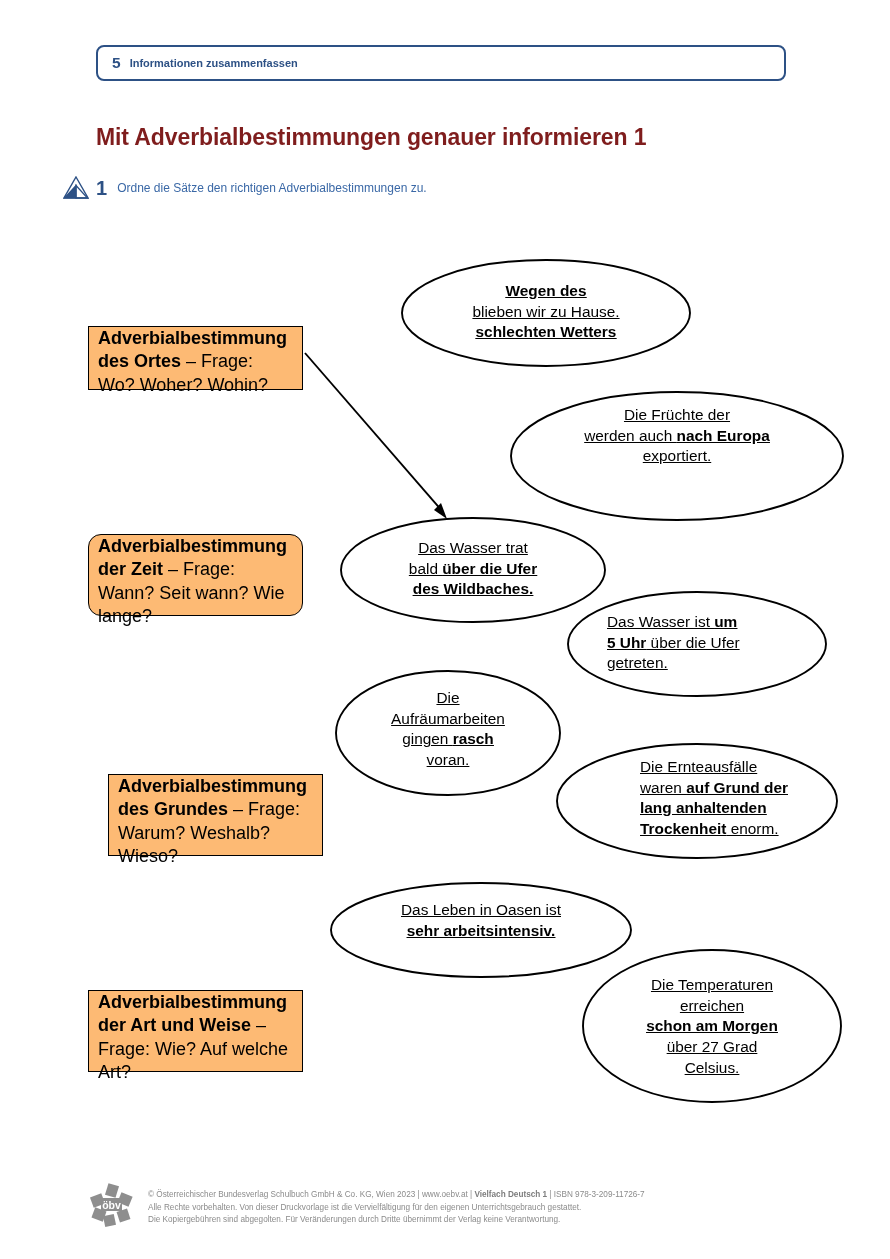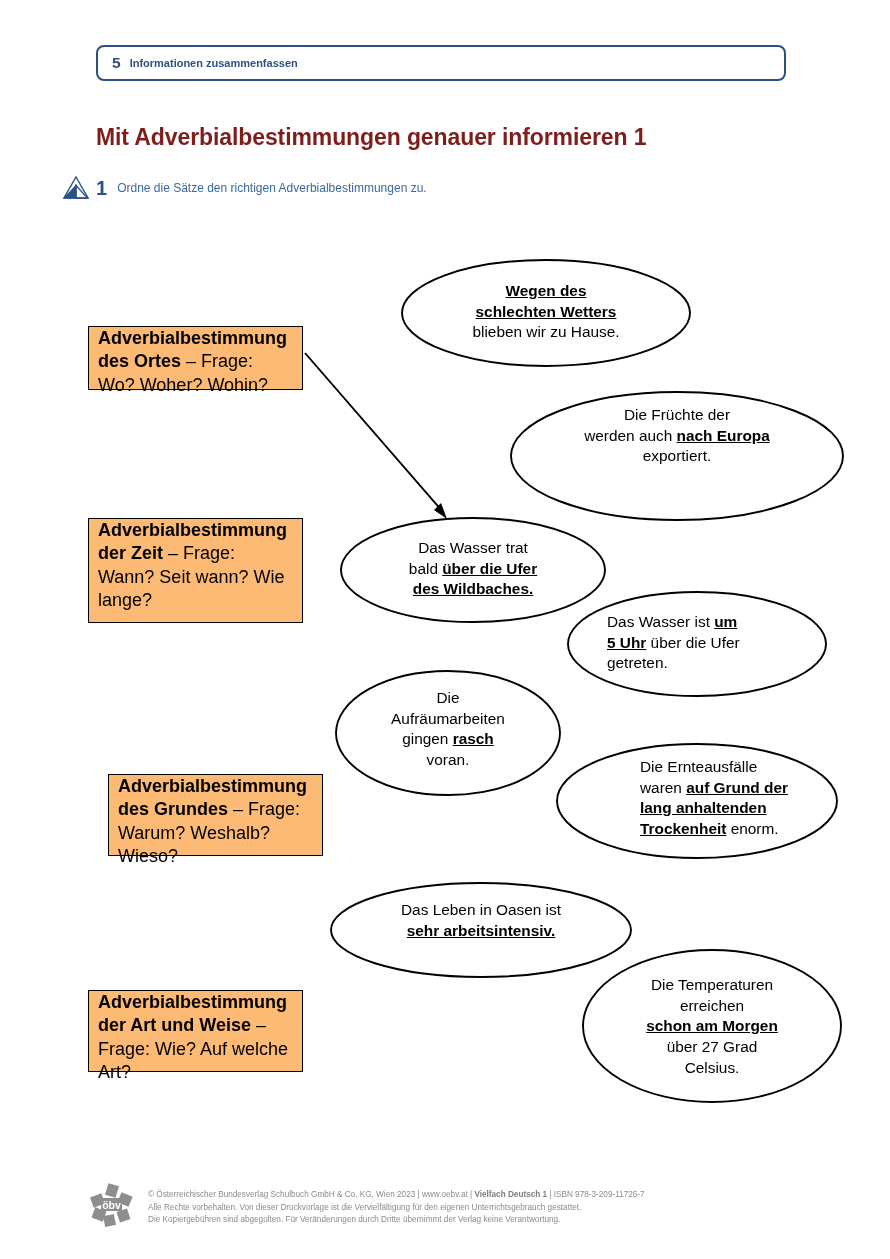--- a/index.html
+++ b/index.html
@@ -102,20 +102,21 @@
     top: 0;
     width: 890px;
     height: 1259px;
     pointer-events: none;
   }
   .bubble-text {
     position: absolute;
     font-size: 15.4px;
     line-height: 1.34;
     color: #000000;
+    text-decoration: underline;
   }
   .bubble-text u, .bubble-text .hl {
     font-weight: bold;
     text-decoration: underline;
   }
   .ta-c { text-align: center; }
   .ta-l { text-align: left; }
 
   
   #footer {
@@ -160,21 +161,21 @@
       <path d="M13 9.5 L24.5 22 L13 22 Z" fill="none" stroke="#2d5185" stroke-width="1.3"></path>
     </svg>
     <span class="task-num">1</span>
     <span class="task-text">Ordne die Sätze den richtigen Adverbialbestimmungen zu.</span>
   </div>
 
   <div class="cat-box" style="left:88px; top:326px; width:215px; height:64px;">
     <b>Adverbialbestimmung des Ortes</b><span> – Frage: Wo? Woher? Wohin?</span>
   </div>
 
-  <div class="cat-box" style="left:88px; top:518px; width:215px; height:105px;">
+  <div class="cat-box" style="left:88px; top:534px; width:215px; height:82px;border-radius:13px;">
     <b>Adverbialbestimmung der Zeit</b><span> – Frage: Wann? Seit wann? Wie lange?</span>
   </div>
 
   <div class="cat-box" style="left:88px; top:774px; width:215px; height:82px;margin-left:20px;">
     <b>Adverbialbestimmung des Grundes</b><span> – Frage: Warum? Weshalb? Wieso?</span>
   </div>
 
   <div class="cat-box" style="left:88px; top:990px; width:215px; height:82px;">
     <b>Adverbialbestimmung der Art und Weise</b><span> – Frage: Wie? Auf welche Art?</span>
   </div>
@@ -198,22 +199,22 @@
 
     <ellipse cx="697" cy="801" rx="140" ry="57" fill="#ffffff" stroke="#000000" stroke-width="1.9"></ellipse>
 
     <ellipse cx="481" cy="930" rx="150" ry="47" fill="#ffffff" stroke="#000000" stroke-width="1.9"></ellipse>
 
     <ellipse cx="712" cy="1026" rx="129" ry="76" fill="#ffffff" stroke="#000000" stroke-width="1.9"></ellipse>
   </svg>
 
   <div class="bubble-text ta-c" style="left:422px; top:281px; width:248px;">
     <div><span class="hl">Wegen des</span></div>
+    <div><span>blieben wir zu Hause.</span></div>
     <div><span class="hl">schlechten Wetters</span></div>
-    <div><span>blieben wir zu Hause.</span></div>
   </div>
 
   <div class="bubble-text ta-c" style="left:525px; top:405px; width:304px;">
     <div><span>Die Früchte der</span></div>
     <div><span>werden auch </span><span class="hl">nach Europa</span></div>
     <div><span>exportiert.</span></div>
   </div>
 
   <div class="bubble-text ta-c" style="left:352px; top:538px; width:242px;">
     <div><span>Das Wasser trat</span></div>

